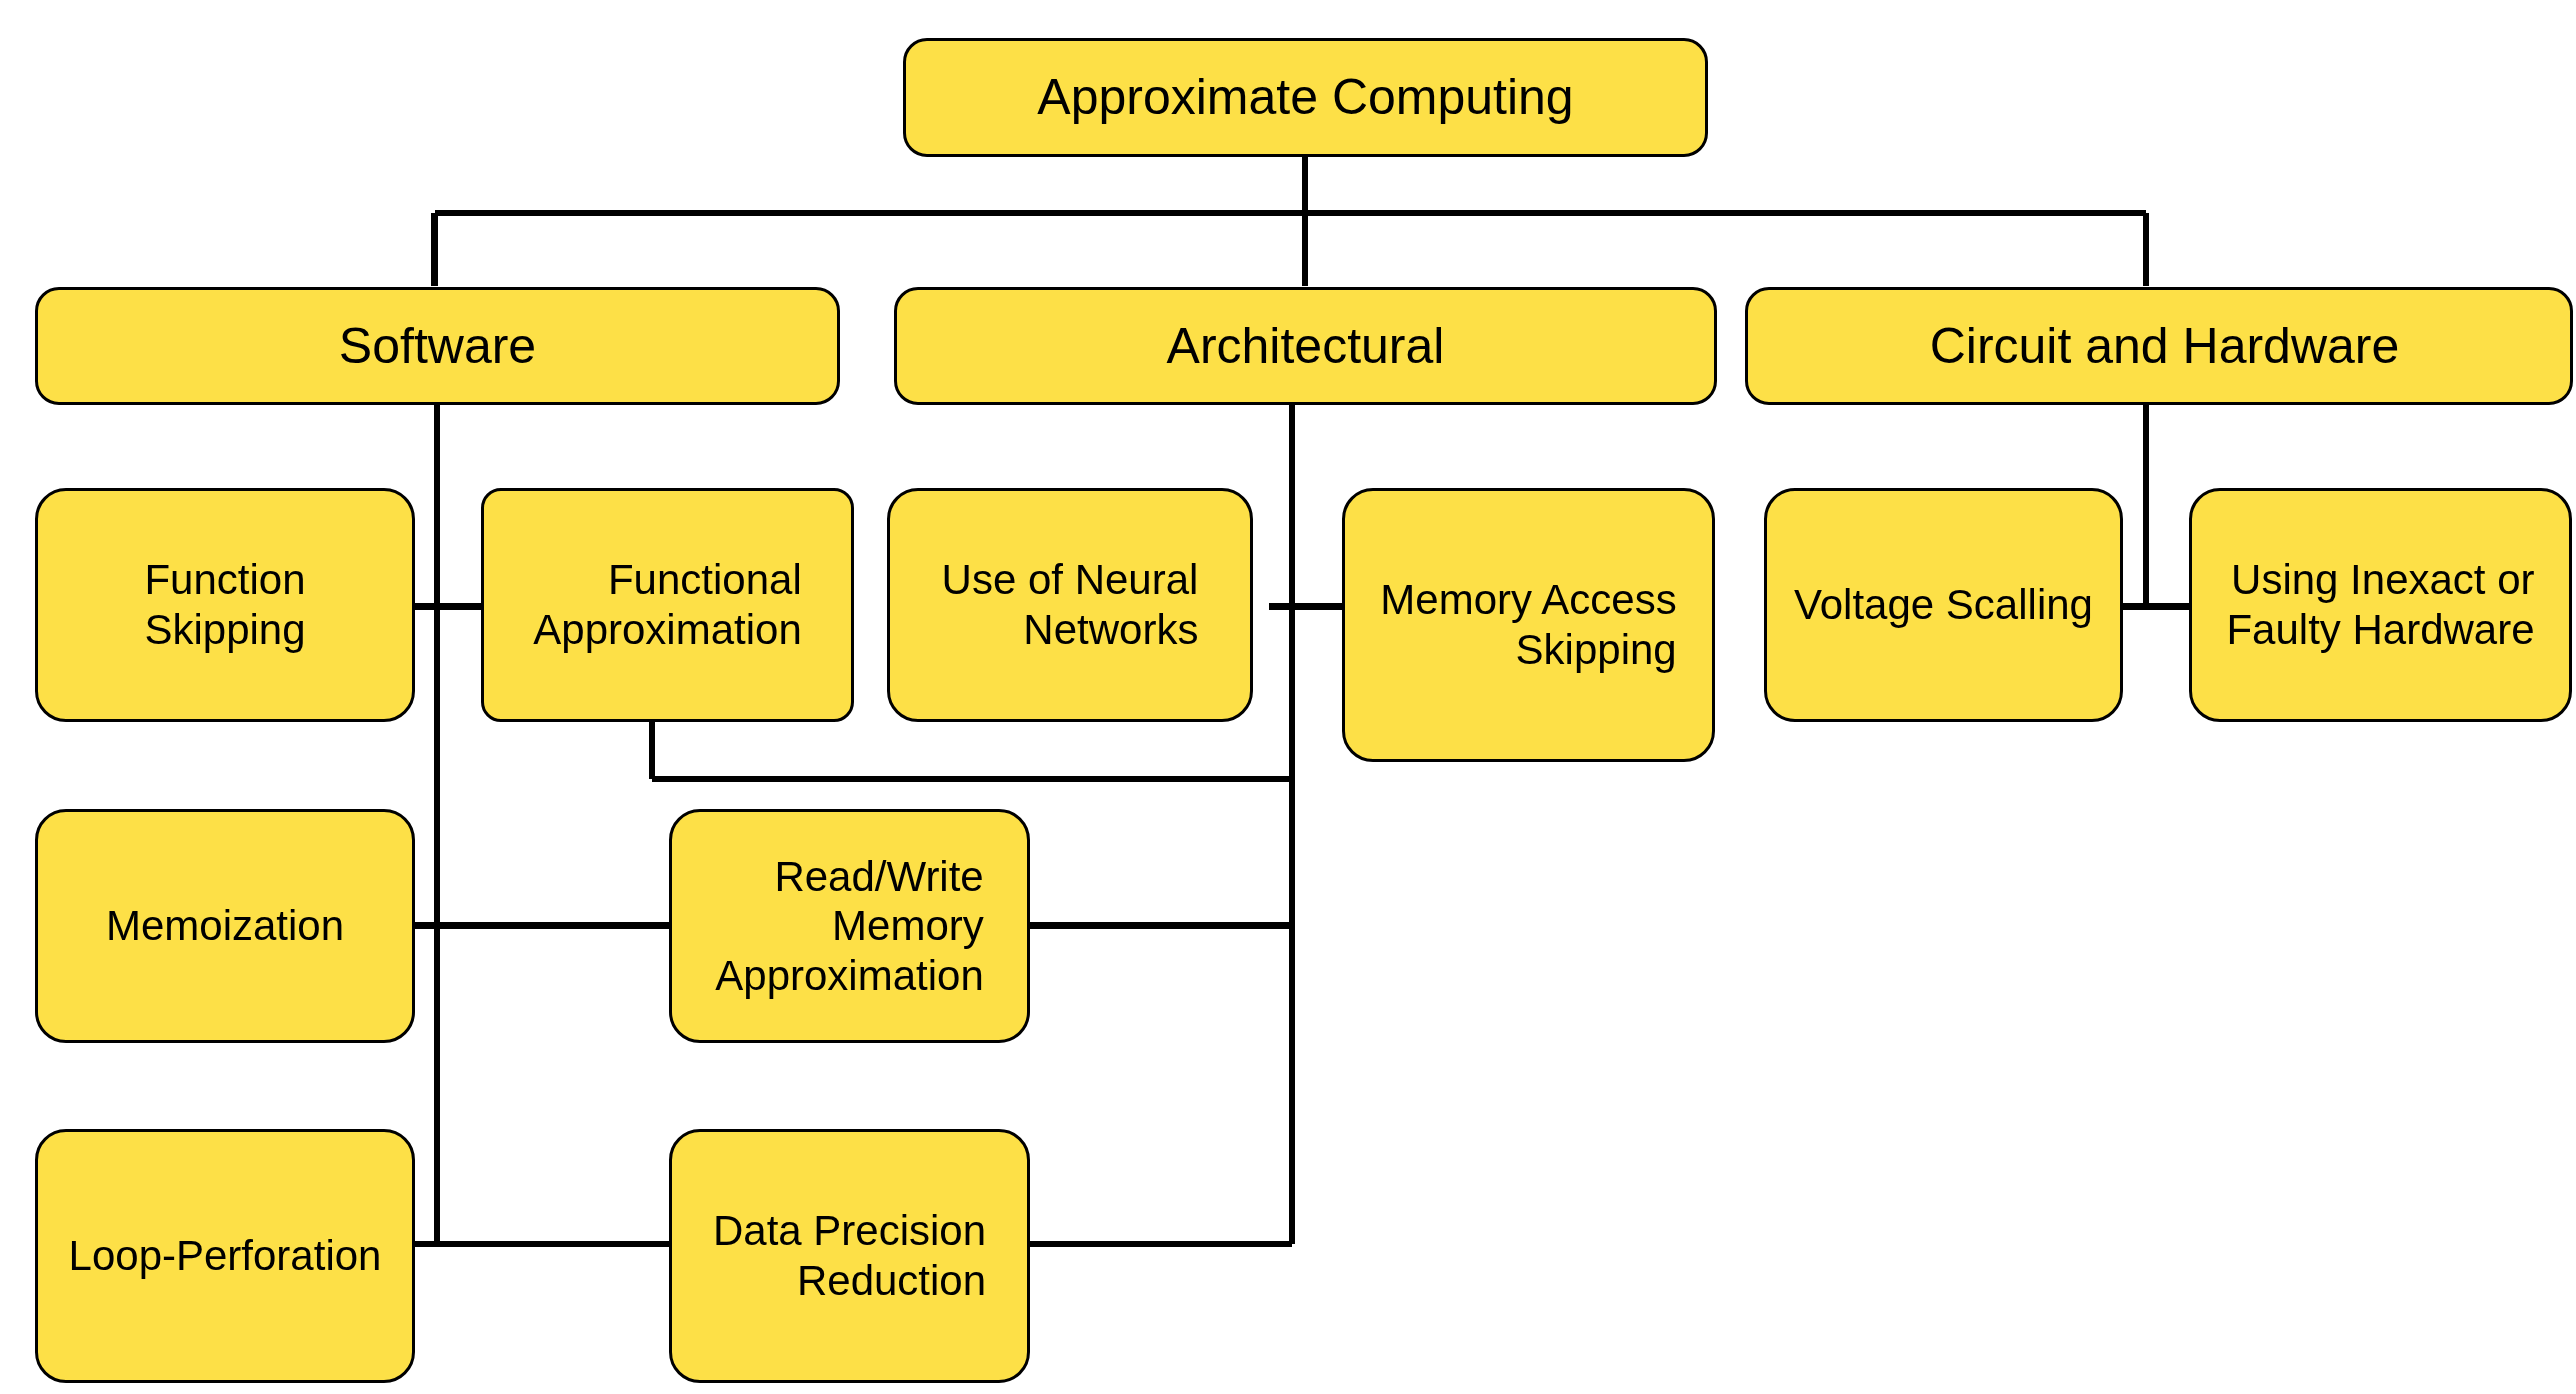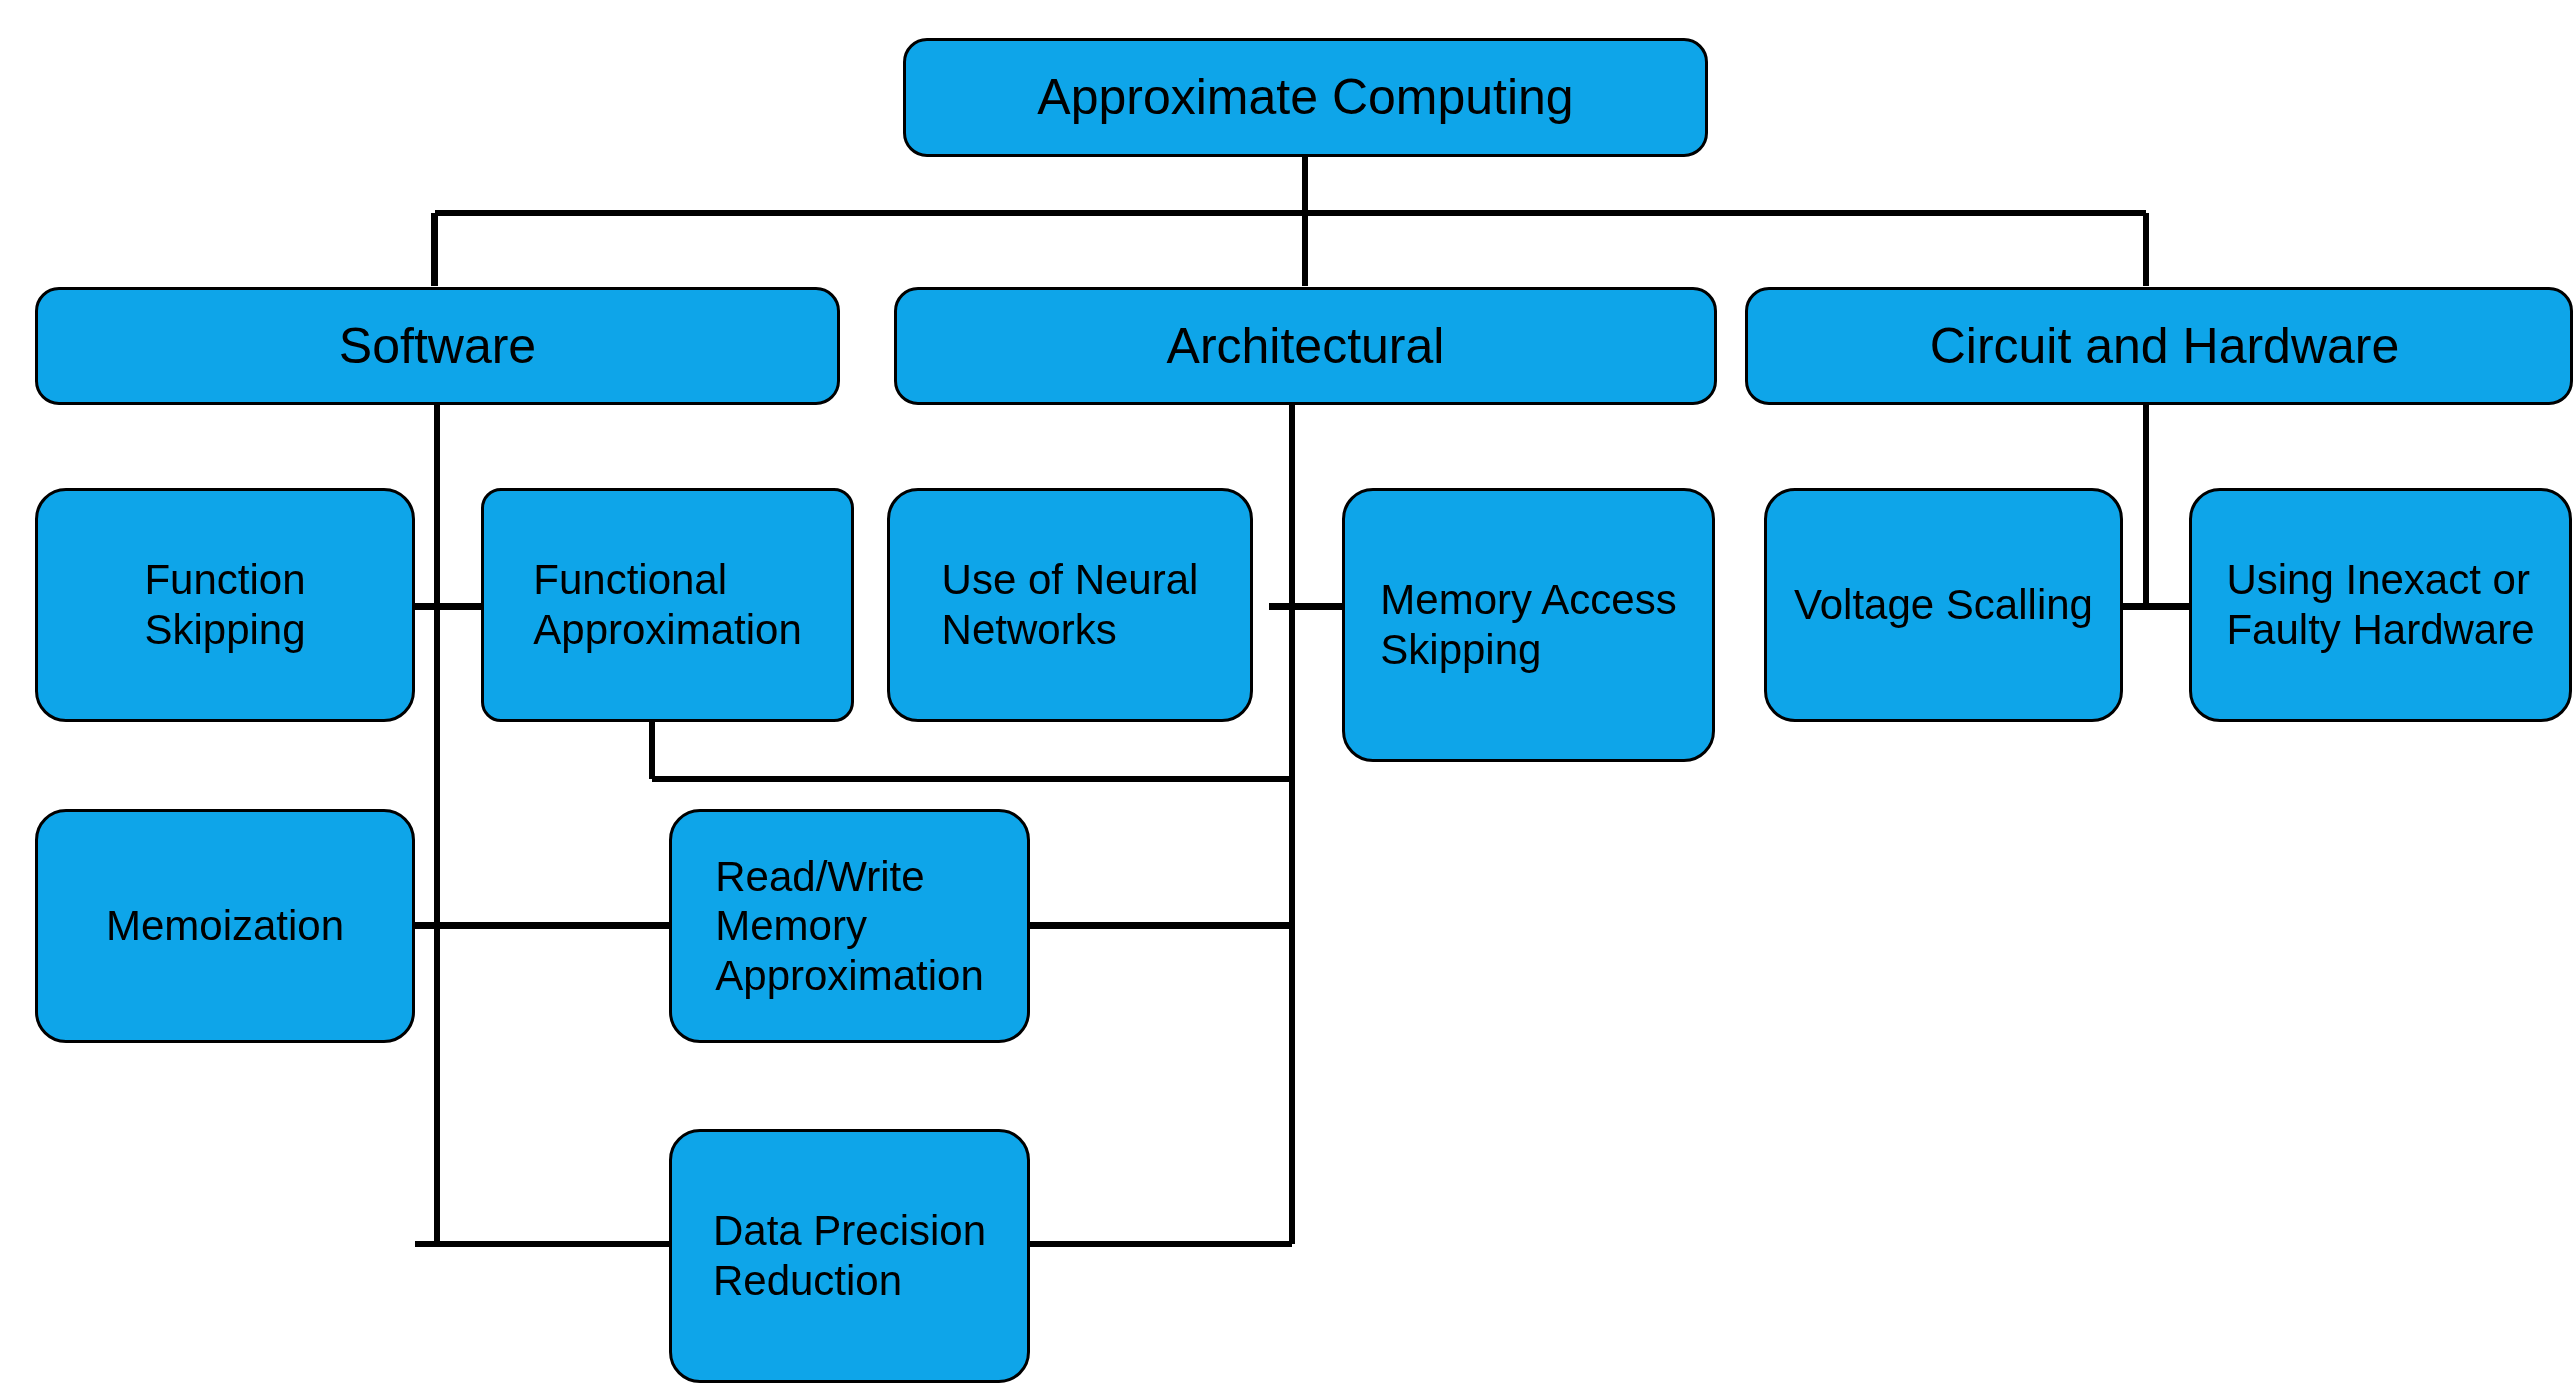--- a/index.html
+++ b/index.html
@@ -21,27 +21,27 @@
   #diagram-svg {
     position: absolute;
     left: 0;
     top: 0;
     width: 2576px;
     height: 1394px;
   }
   .node {
     position: absolute;
     box-sizing: border-box;
-    background: #0ea5e9;
+    background: #fde047;
     border: 3.5px solid #000000;
     border-radius: 28px;
     display: flex;
     align-items: center;
     justify-content: center;
-    text-align: left;
+    text-align: right;
     color: #000000;
     line-height: 1.18;
     z-index: 5;
     padding: 2.8px 7px;
     white-space: pre-line;
   }
   .node.level-root {
     font-size: 50px;
     border-radius: 24px;
   }
@@ -121,18 +121,19 @@
 
   <div class="node level-leaf" style="left:2189px; top:488px; width:383px; height:234px;">Using Inexact or
 Faulty Hardware</div>
 
   <div class="node level-leaf" style="left:35px; top:809px; width:380px; height:234px;">Memoization</div>
 
   <div class="node level-leaf" style="left:669px; top:809px; width:361px; height:234px;">Read/Write
 Memory
 Approximation</div>
 
+  <div class="node level-leaf" style="left:35px; top:1129px; width:380px; height:254px;">Loop-Perforation</div>
 
   <div class="node level-leaf" style="left:669px; top:1129px; width:361px; height:254px;">Data Precision
 Reduction</div>
 
 </div>
 
 
 </body></html>

